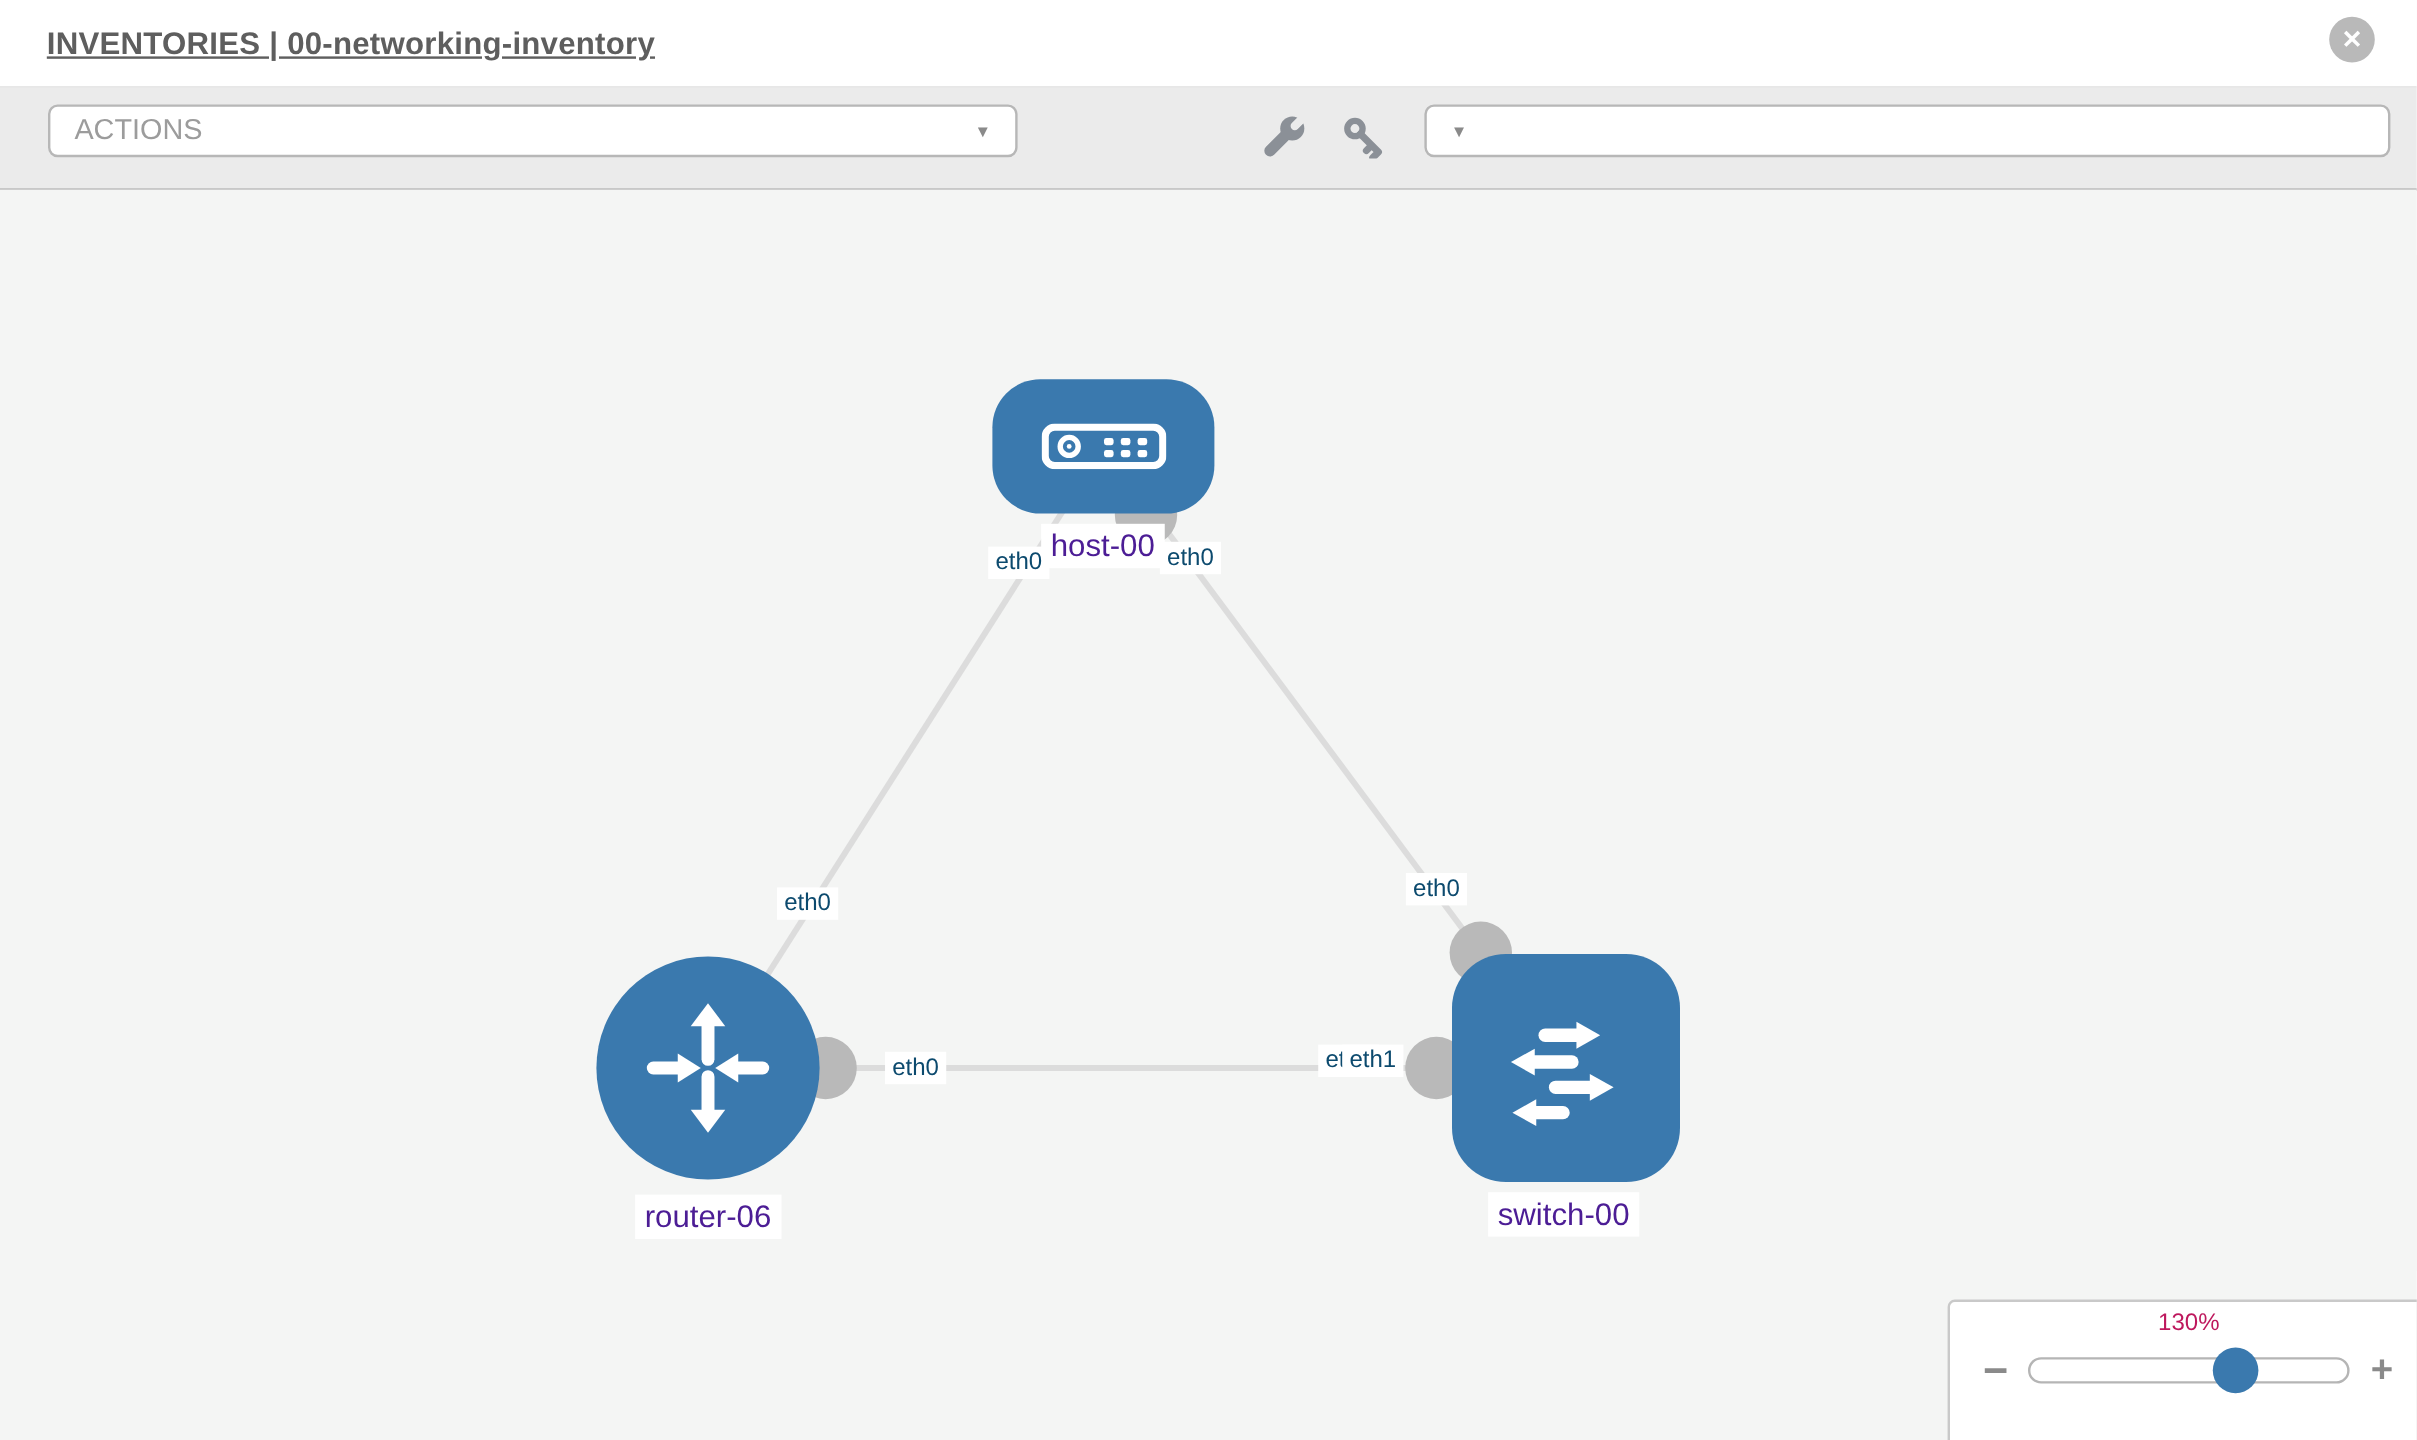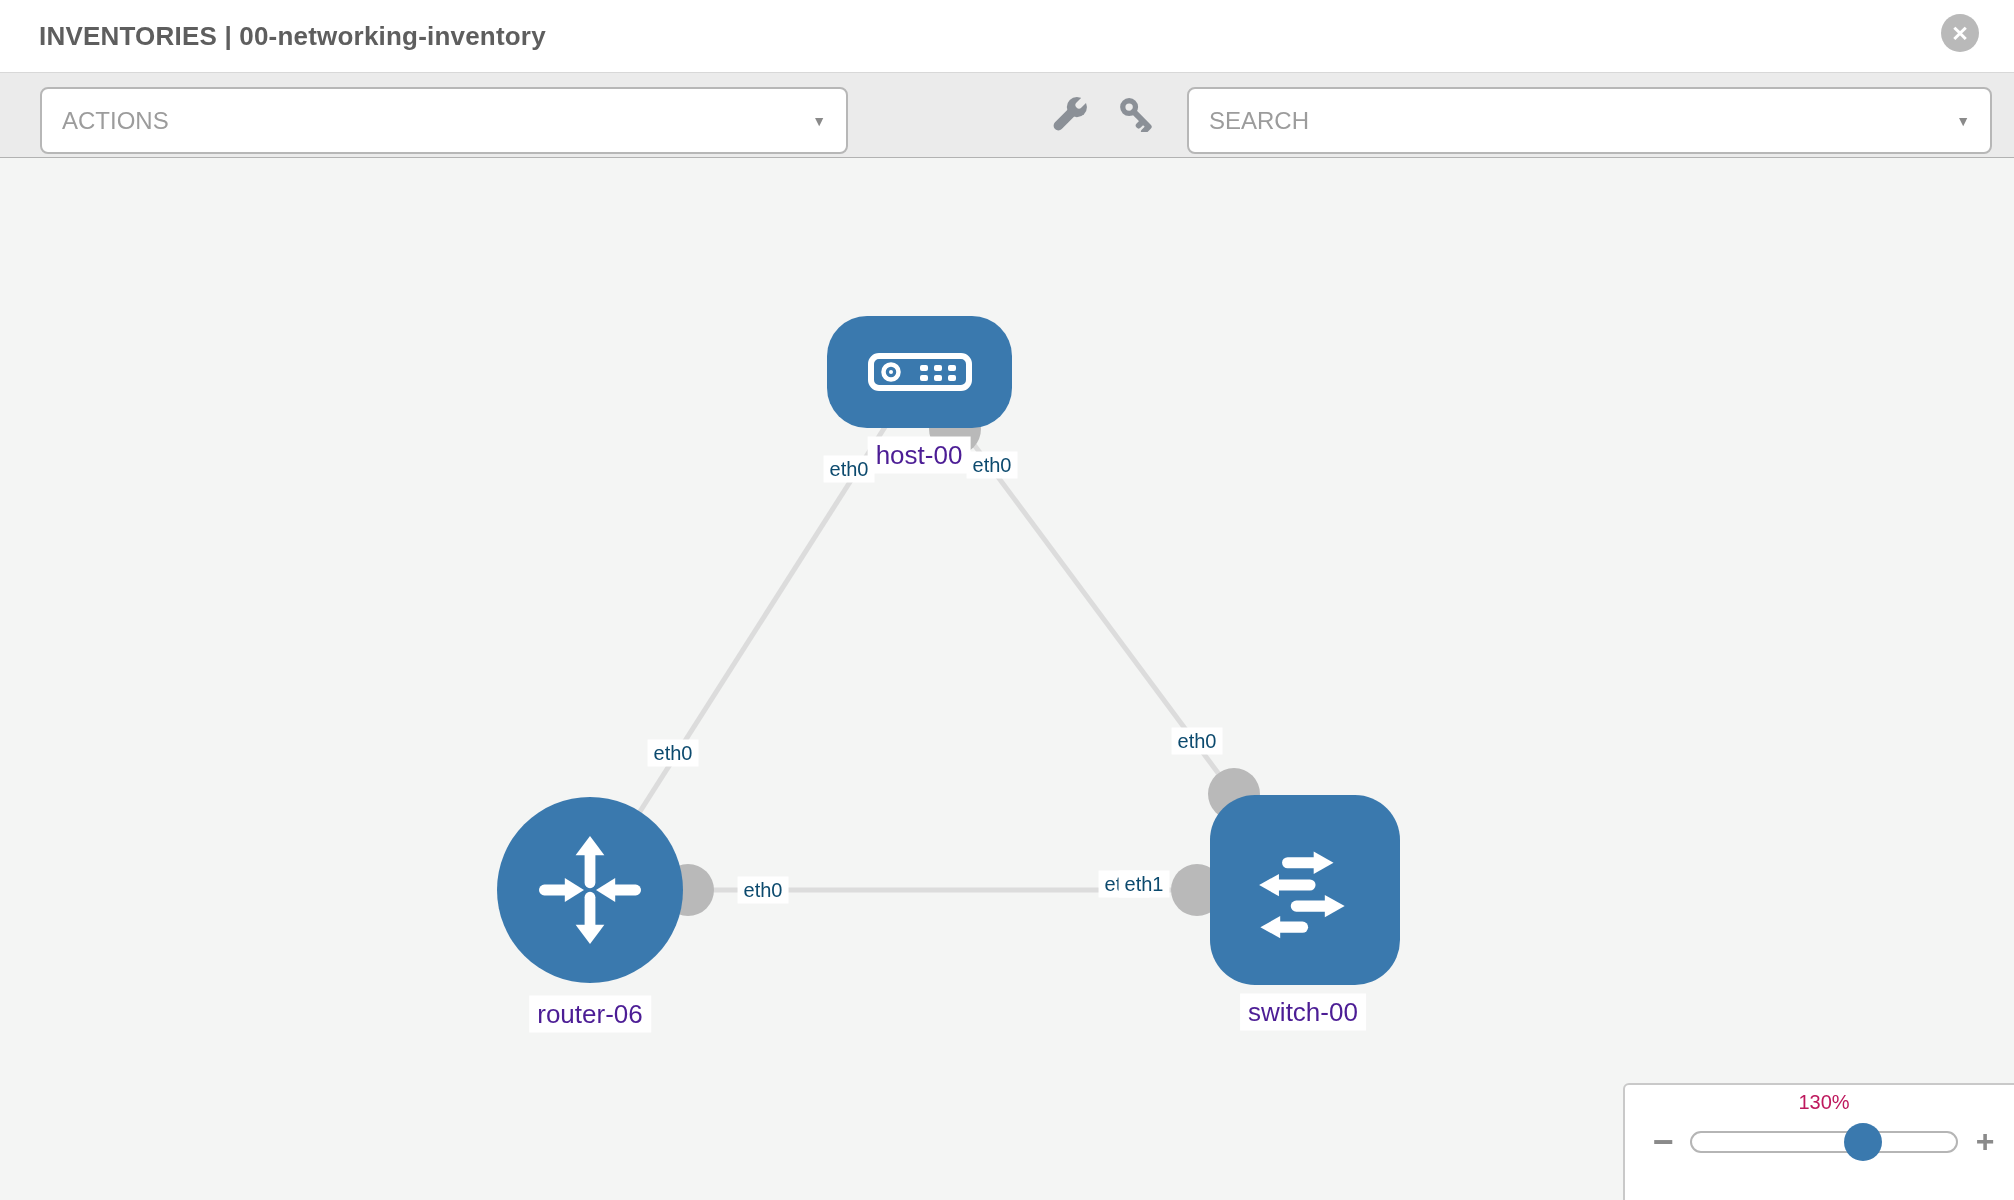--- a/index.html
+++ b/index.html
@@ -2,27 +2,27 @@
 <html><head>
 <meta charset="utf-8">
 <style>
   html,body{margin:0;padding:0;}
   body{
     width:2014px;height:1200px;position:relative;overflow:hidden;
     font-family:"Liberation Sans",sans-serif;background:#ffffff;
   }
   
   .header{position:absolute;left:0;top:0;width:2014px;height:72px;background:#ffffff;border-bottom:1px solid #d8d8d8;}
-  .header-title{position:absolute;left:39px;top:21px;font-size:26px;font-weight:bold;color:#5e5e5e;letter-spacing:.2px;}
+  .header-title{position:absolute;left:39px;top:21px;font-size:26px;font-weight:bold;color:#5e5e5e;letter-spacing:.2px;text-decoration:underline;}
   .close-btn{position:absolute;left:1941px;top:14px;width:38px;height:38px;border-radius:50%;background:#b9b9b9;
     display:flex;align-items:center;justify-content:center;cursor:pointer;}
   .close-btn span{color:#ffffff;font-size:21px;font-weight:bold;line-height:1;}
   
   .toolbar{position:absolute;left:0;top:73px;width:2014px;height:84px;background:#ebebeb;border-bottom:2px solid #b2b2b2;}
-  .select-box{position:absolute;top:14px;height:67px;background:#ffffff;border:2px solid #b7b7b7;border-radius:8px;
+  .select-box{position:absolute;top:14px;height:44px;background:#ffffff;border:2px solid #b7b7b7;border-radius:8px;
     box-sizing:border-box;display:flex;align-items:center;padding:0 20px;cursor:pointer;justify-content:space-between;}
   .select-box .sel-label{font-size:24px;color:#9c9c9c;flex:1;}
   .select-box .caret{font-size:14px;color:#8a8a8a;}
   .actions-box{left:40px;width:808px;}
   .search-box{left:1187px;width:805px;}
   .tool-icon{position:absolute;top:23px;width:36px;height:36px;cursor:pointer;}
   .wrench{left:1052px;} .key{left:1118px;}
   
   .canvas{position:absolute;left:0;top:158px;width:2014px;height:1042px;background:#f4f5f4;}
   .links-layer{position:absolute;left:0;top:0;width:2014px;height:1042px;}
@@ -65,21 +65,20 @@
     <line x1="23.5" y1="10.5" x2="6" y2="28" stroke="#8b9097" stroke-width="9" stroke-linecap="round"></line>
     <rect x="20.2" y="-7" width="6.6" height="18" rx="3.3" fill="#ebebeb" transform="rotate(45 23.5 10.5)"></rect>
   </svg>
 
   <svg class="tool-icon key" viewBox="0 0 34 34">
     <circle cx="10.5" cy="10.5" r="6" fill="none" stroke="#8b9097" stroke-width="5"></circle>
     <path d="M14.8 14.8 L29 29 M29 29 l-4.5 4.5 M23.7 23.7 l-4.2 4.2" stroke="#8b9097" stroke-width="5.5" fill="none" stroke-linecap="round"></path>
   </svg>
 
   <div class="select-box search-box">
-    <span class="sel-label">SEARCH</span>
     <span class="caret">▼</span>
   </div>
 </div>
 
 <div class="canvas">
 
   <svg class="links-layer" viewBox="0 0 2014 1042">
 
     <line x1="920" y1="214" x2="590" y2="732" stroke="#dcdcdc" stroke-width="5"></line>
     <line x1="920" y1="214" x2="1305" y2="732" stroke="#dcdcdc" stroke-width="5"></line>

